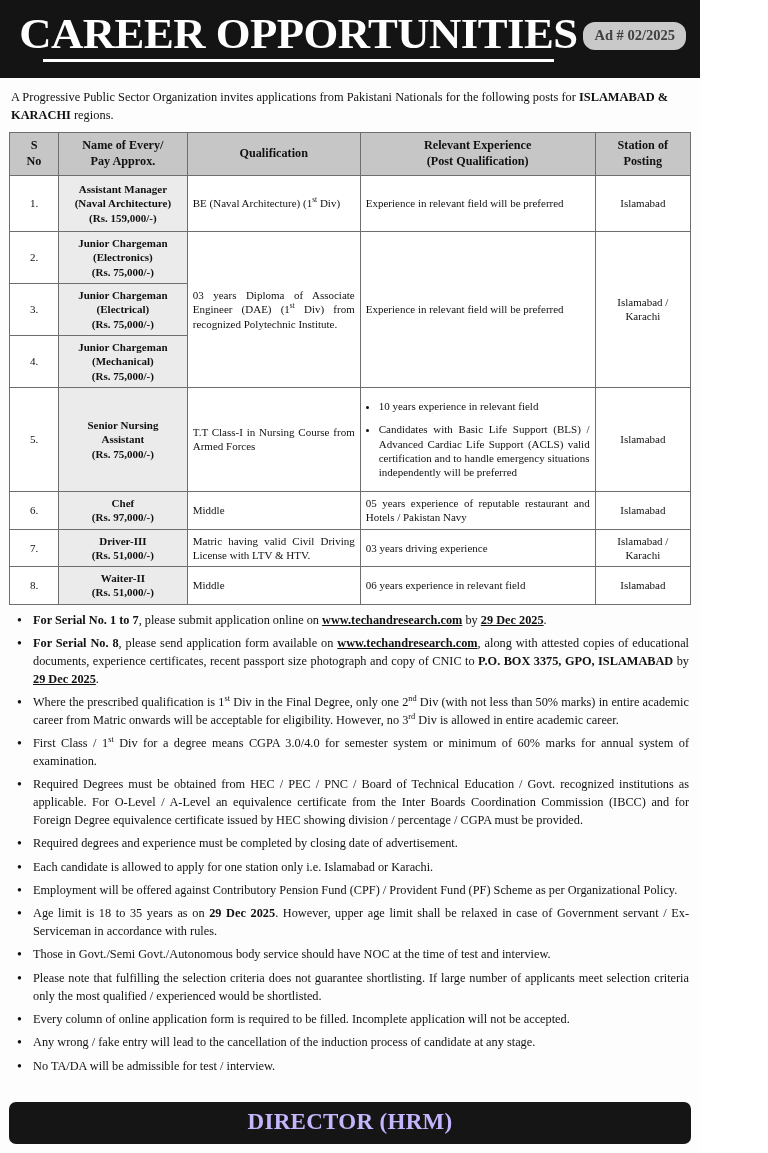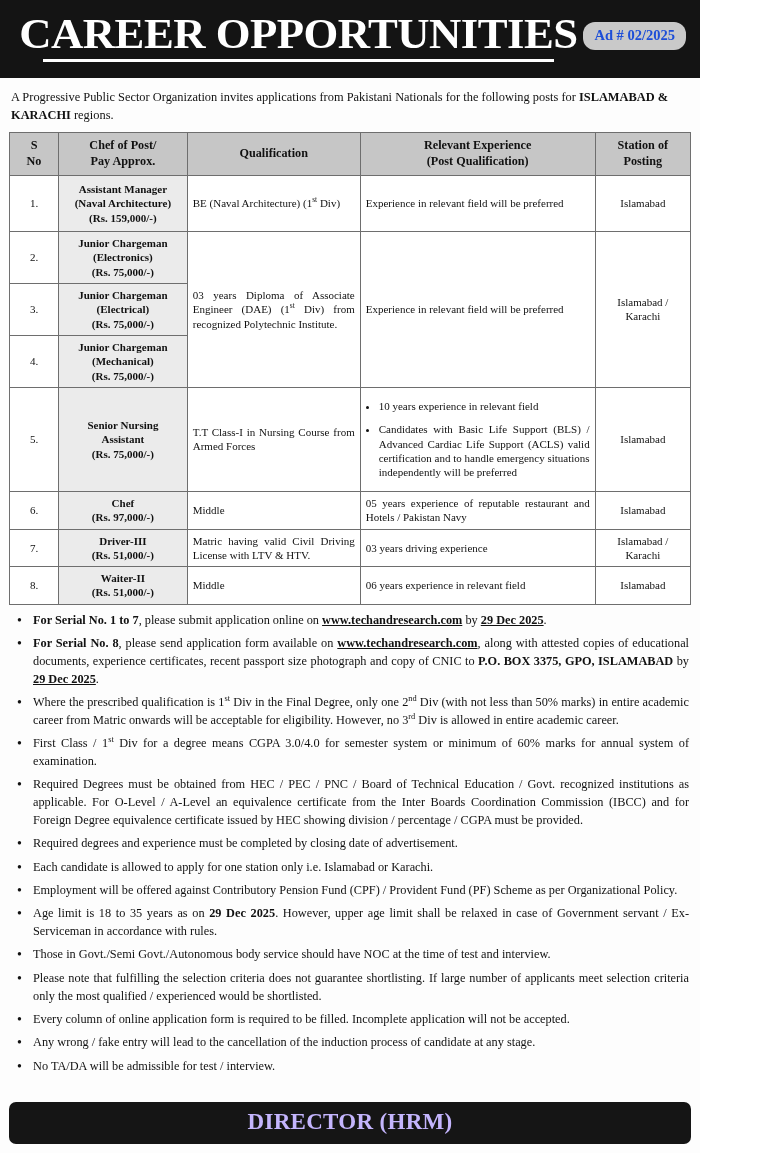--- a/index.html
+++ b/index.html
@@ -49,21 +49,21 @@
     transform-origin: center;
   }
   .header-underline {
     margin-top: 3px;
     height: 3px;
     background: #ffffff;
     width: 93%;
   }
   .ad-badge {
     background: #c9c9c9;
-    color: #1d4ed8;
+    color: #404040;
     font-size: 14.5px;
     font-weight: bold;
     border-radius: 12px;
     padding: 5px 11px 6px 11px;
     white-space: nowrap;
     margin-left: 10px;
     margin-bottom: 2px;
   }
 
   
@@ -208,21 +208,21 @@
           <col class="c-exp">
           <col class="c-stn">
       </colgroup>
       <thead>
         <tr>
           <th>
             <div>S</div>
             <div>No</div>
           </th>
           <th>
-            <div>Chef of Post/</div>
+            <div>Name of Every/</div>
             <div>Pay Approx.</div>
           </th>
           <th>Qualification</th>
           <th>
             <div>Relevant Experience</div>
             <div>(Post Qualification)</div>
           </th>
           <th>
             <div>Station of</div>
             <div>Posting</div>

